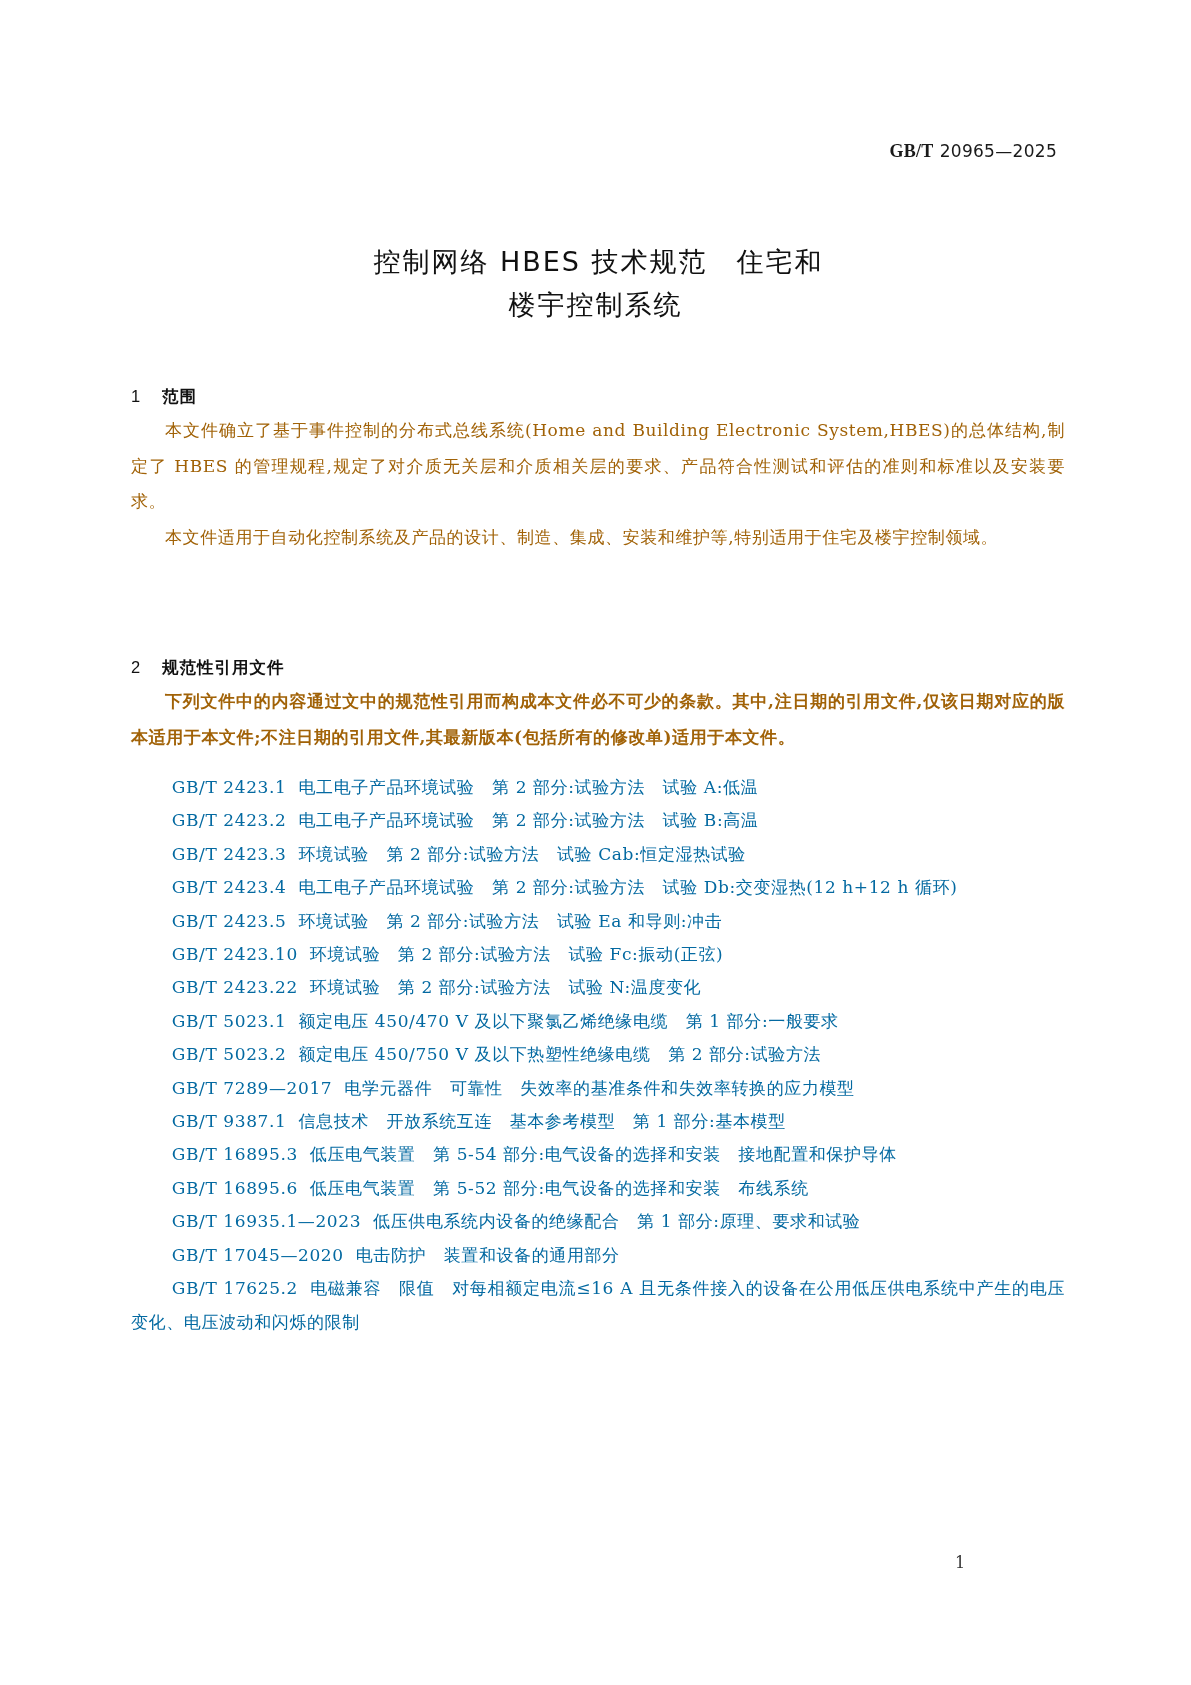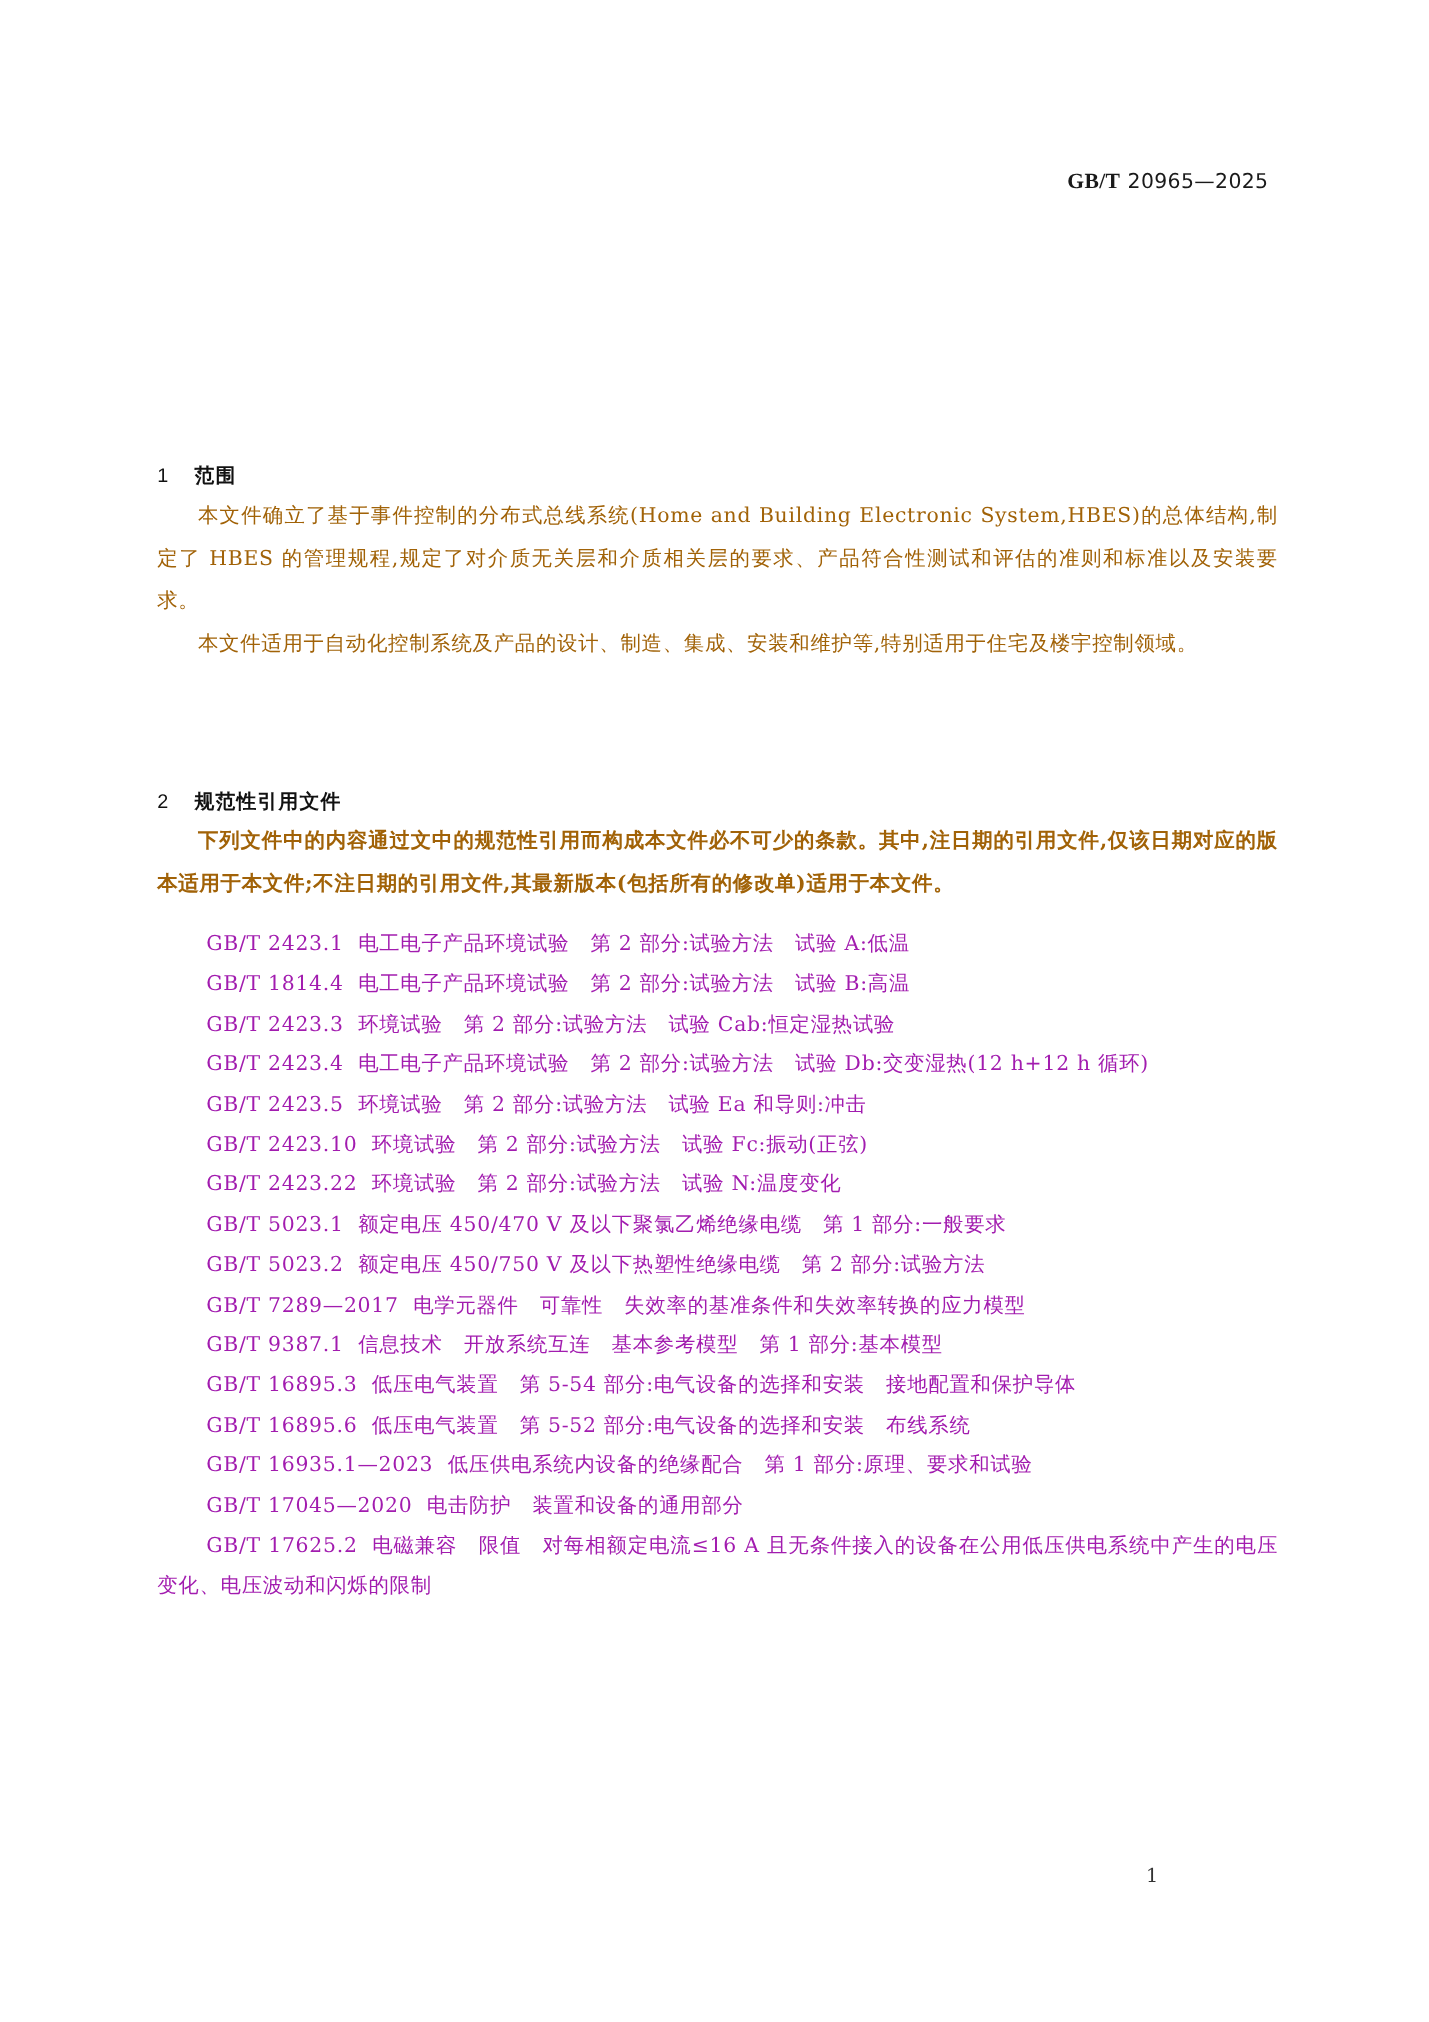--- a/index.html
+++ b/index.html
@@ -87,21 +87,21 @@
     .block1 { top: 413px; }
     .block2 { top: 684px; font-weight: bold; }
     .refs {
       position: absolute;
       left: 131px;
       top: 771px;
       width: 934px;
       font-size: 17px;
       line-height: 33.4px;
       letter-spacing: 0.6px;
-      color: #a21caf;
+      color: #0369a1;
     }
     .ref-item {
       text-indent: 2.4em;
       margin: 0;
       text-align: justify;
     }
     .ref-item .ref-code {
       margin-right: 12px;
     }
     .ref-item .ref-title { }
@@ -115,39 +115,43 @@
   </style>
 </head>
 <body>
 
 <div class="page">
 
   <div class="std-code">
     <span class="prefix">GB/T</span><span class="num">20965—2025</span>
   </div>
 
+  <div class="doc-title">
+    <span class="line line1">控制网络 HBES 技术规范　住宅和</span>
+    <span class="line line2">楼宇控制系统</span>
+  </div>
 
   <div class="section-heading sec1">
     <span class="sec-num">1</span><span>范围</span>
   </div>
   <div class="body-block block1">
     <p>本文件确立了基于事件控制的分布式总线系统(Home and Building Electronic System,HBES)的总体结构,制定了 HBES 的管理规程,规定了对介质无关层和介质相关层的要求、产品符合性测试和评估的准则和标准以及安装要求。</p>
     <p>本文件适用于自动化控制系统及产品的设计、制造、集成、安装和维护等,特别适用于住宅及楼宇控制领域。</p>
   </div>
 
   <div class="section-heading sec2">
     <span class="sec-num">2</span><span>规范性引用文件</span>
   </div>
   <div class="body-block block2">
     <p>下列文件中的内容通过文中的规范性引用而构成本文件必不可少的条款。其中,注日期的引用文件,仅该日期对应的版本适用于本文件;不注日期的引用文件,其最新版本(包括所有的修改单)适用于本文件。</p>
   </div>
 
   <div class="refs">
     <p class="ref-item"><span class="ref-code">GB/T 2423.1</span><span class="ref-title">电工电子产品环境试验　第 2 部分:试验方法　试验 A:低温</span></p>
-    <p class="ref-item"><span class="ref-code">GB/T 1814.4</span><span class="ref-title">电工电子产品环境试验　第 2 部分:试验方法　试验 B:高温</span></p>
+    <p class="ref-item"><span class="ref-code">GB/T 2423.2</span><span class="ref-title">电工电子产品环境试验　第 2 部分:试验方法　试验 B:高温</span></p>
     <p class="ref-item"><span class="ref-code">GB/T 2423.3</span><span class="ref-title">环境试验　第 2 部分:试验方法　试验 Cab:恒定湿热试验</span></p>
     <p class="ref-item"><span class="ref-code">GB/T 2423.4</span><span class="ref-title">电工电子产品环境试验　第 2 部分:试验方法　试验 Db:交变湿热(12 h+12 h 循环)</span></p>
     <p class="ref-item"><span class="ref-code">GB/T 2423.5</span><span class="ref-title">环境试验　第 2 部分:试验方法　试验 Ea 和导则:冲击</span></p>
     <p class="ref-item"><span class="ref-code">GB/T 2423.10</span><span class="ref-title">环境试验　第 2 部分:试验方法　试验 Fc:振动(正弦)</span></p>
     <p class="ref-item"><span class="ref-code">GB/T 2423.22</span><span class="ref-title">环境试验　第 2 部分:试验方法　试验 N:温度变化</span></p>
     <p class="ref-item"><span class="ref-code">GB/T 5023.1</span><span class="ref-title">额定电压 450/470 V 及以下聚氯乙烯绝缘电缆　第 1 部分:一般要求</span></p>
     <p class="ref-item"><span class="ref-code">GB/T 5023.2</span><span class="ref-title">额定电压 450/750 V 及以下热塑性绝缘电缆　第 2 部分:试验方法</span></p>
     <p class="ref-item"><span class="ref-code">GB/T 7289—2017</span><span class="ref-title">电学元器件　可靠性　失效率的基准条件和失效率转换的应力模型</span></p>
     <p class="ref-item"><span class="ref-code">GB/T 9387.1</span><span class="ref-title">信息技术　开放系统互连　基本参考模型　第 1 部分:基本模型</span></p>
     <p class="ref-item"><span class="ref-code">GB/T 16895.3</span><span class="ref-title">低压电气装置　第 5-54 部分:电气设备的选择和安装　接地配置和保护导体</span></p>

